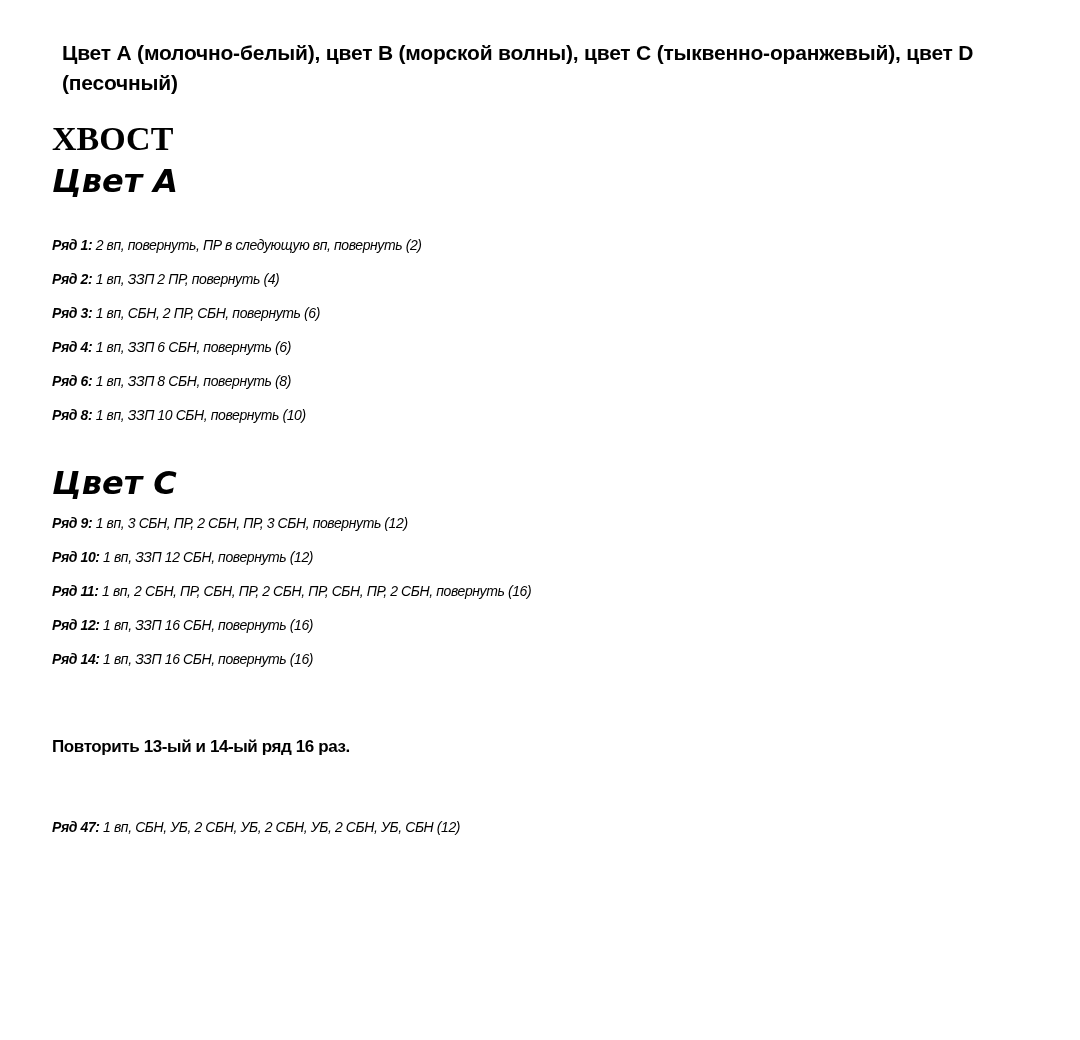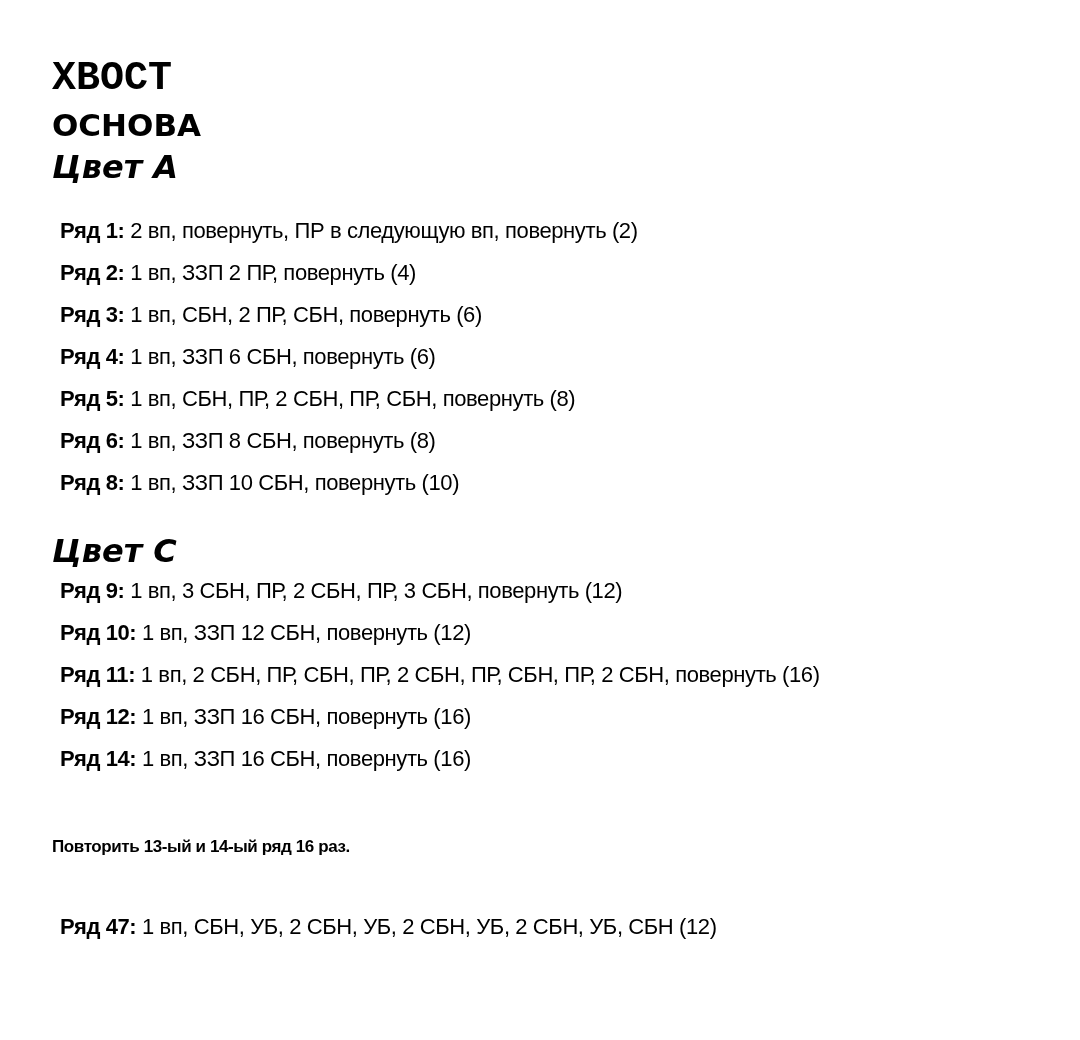--- a/index.html
+++ b/index.html
@@ -21,23 +21,23 @@
   }
   .colors-note {
     margin: 0 0 0 10px;
     max-width: 1000px;
     font-weight: bold;
     font-size: 21px;
     line-height: 30px;
     letter-spacing: -0.2px;
   }
   .title {
-    font-family: Liberation Mono, monospace;
+    font-family: Liberation Serif, serif;
     font-weight: bold;
-    font-size: 40px;
+    font-size: 34px;
     line-height: 34px;
     margin: 24px 0 0 0;
   }
   .subtitle {
     font-family: "DejaVu Sans", sans-serif;
     font-weight: bold;
     font-size: 31px;
     line-height: 34px;
     margin: 12px 0 0 0;
   }
@@ -47,24 +47,25 @@
     font-style: italic;
     font-size: 32px;
     line-height: 30px;
     margin: 10px 0 0 0;
   }
   .rows {
     margin-top: 32px;
     max-width: 985px;
   }
   .row {
-    font-size: 22px;
+    font-size: 14px;
     line-height: 34px;
-    margin: 8px;
+    margin: 0;
     letter-spacing: -0.4px;
+    font-style: italic;
   }
   .row-label {
     font-weight: bold;
   }
   .section-c .color-label {
     margin-top: 36px;
     margin-bottom: 8px;
   }
   .section-c .rows {
     margin-top: 0;
@@ -79,34 +80,33 @@
   .final-row {
     margin-top: 46px;
     max-width: 985px;
   }
 </style>
 </head>
 <body>
 
 <div class="page">
 
+  <p class="colors-note">Цвет А (молочно-белый), цвет В (морской волны), цвет С (тыквенно-оранжевый), цвет D (песочный)</p>
 
   <h1 class="title">ХВОСТ</h1>
 
-  <h2 class="subtitle">ОСНОВА</h2>
 
   <div class="section-a">
     <h3 class="color-label">Цвет А</h3>
 
     <div class="rows">
       <p class="row"><span class="row-label">Ряд 1:</span> <span>2 вп, повернуть, ПР в следующую вп, повернуть (2)</span></p>
       <p class="row"><span class="row-label">Ряд 2:</span> <span>1 вп, ЗЗП 2 ПР, повернуть (4)</span></p>
       <p class="row"><span class="row-label">Ряд 3:</span> <span>1 вп, СБН, 2 ПР, СБН, повернуть (6)</span></p>
       <p class="row"><span class="row-label">Ряд 4:</span> <span>1 вп, ЗЗП 6 СБН, повернуть (6)</span></p>
-      <p class="row"><span class="row-label">Ряд 5:</span> <span>1 вп, СБН, ПР, 2 СБН, ПР, СБН, повернуть (8)</span></p>
       <p class="row"><span class="row-label">Ряд 6:</span> <span>1 вп, ЗЗП 8 СБН, повернуть (8)</span></p>
       <p class="row"><span class="row-label">Ряд 8:</span> <span>1 вп, ЗЗП 10 СБН, повернуть (10)</span></p>
     </div>
   </div>
 
   <div class="section-c">
     <h3 class="color-label">Цвет С</h3>
 
     <div class="rows">
       <p class="row"><span class="row-label">Ряд 9:</span> <span>1 вп, 3 СБН, ПР, 2 СБН, ПР, 3 СБН, повернуть (12)</span></p>

